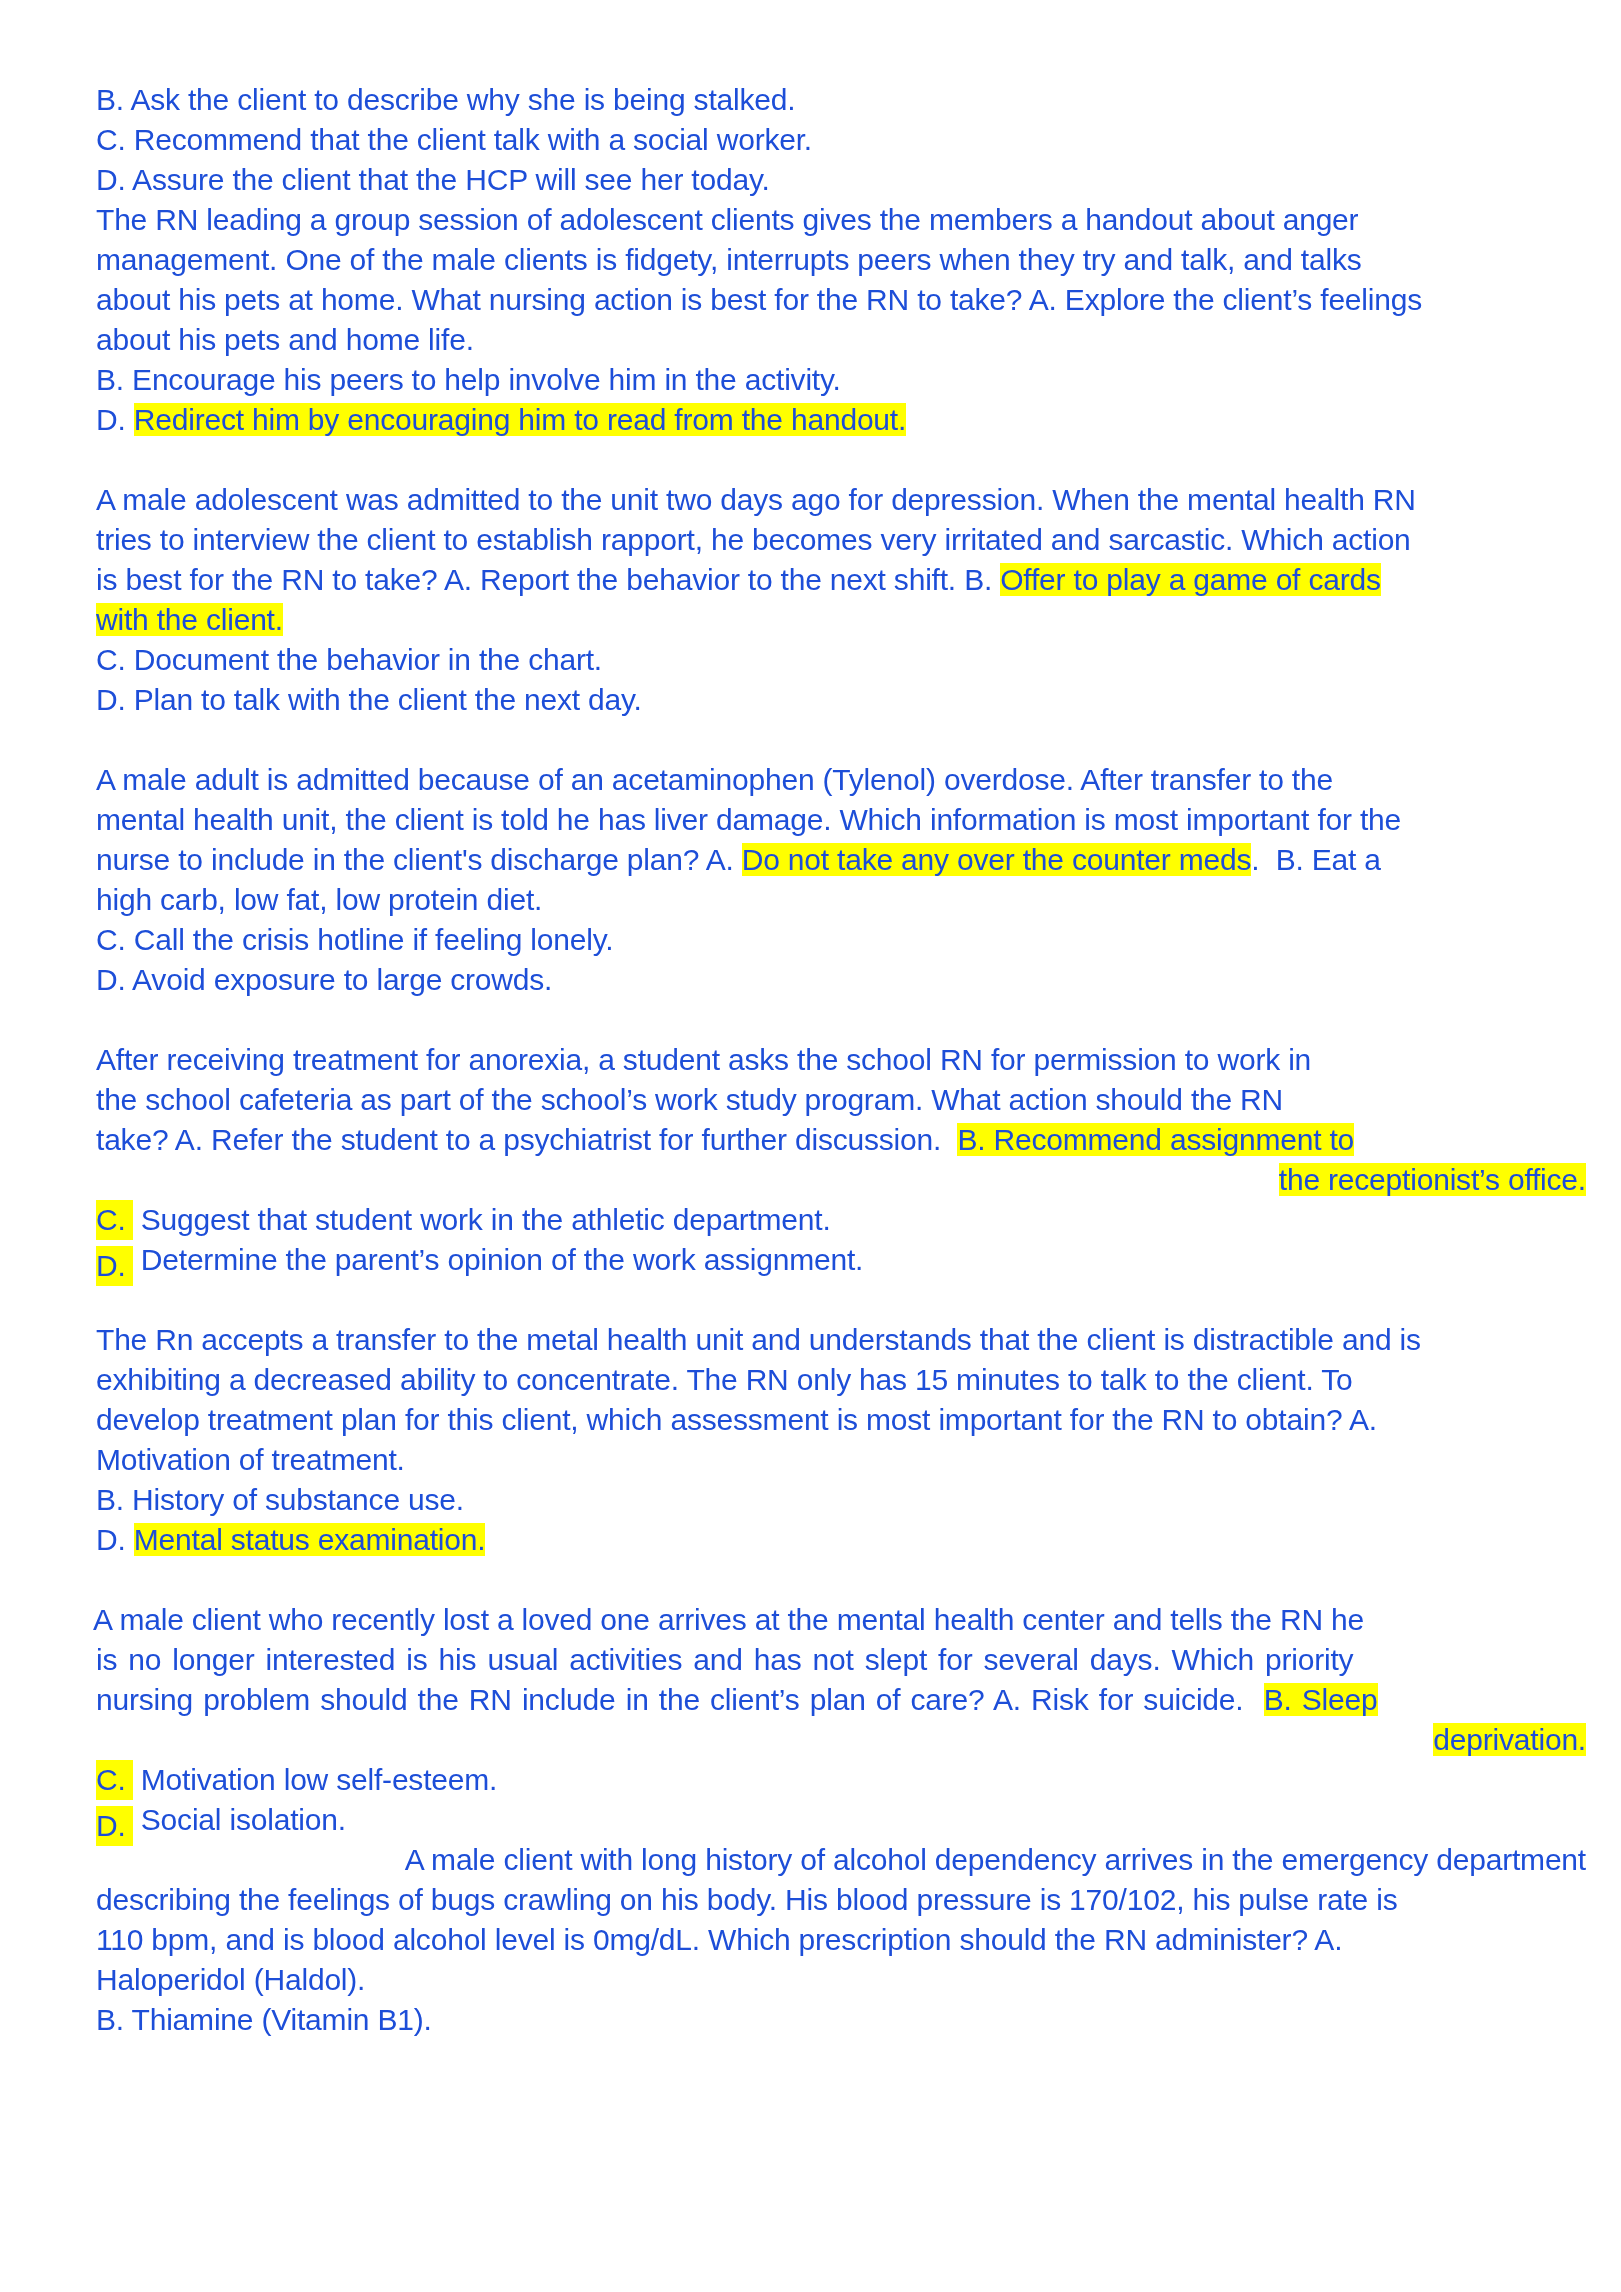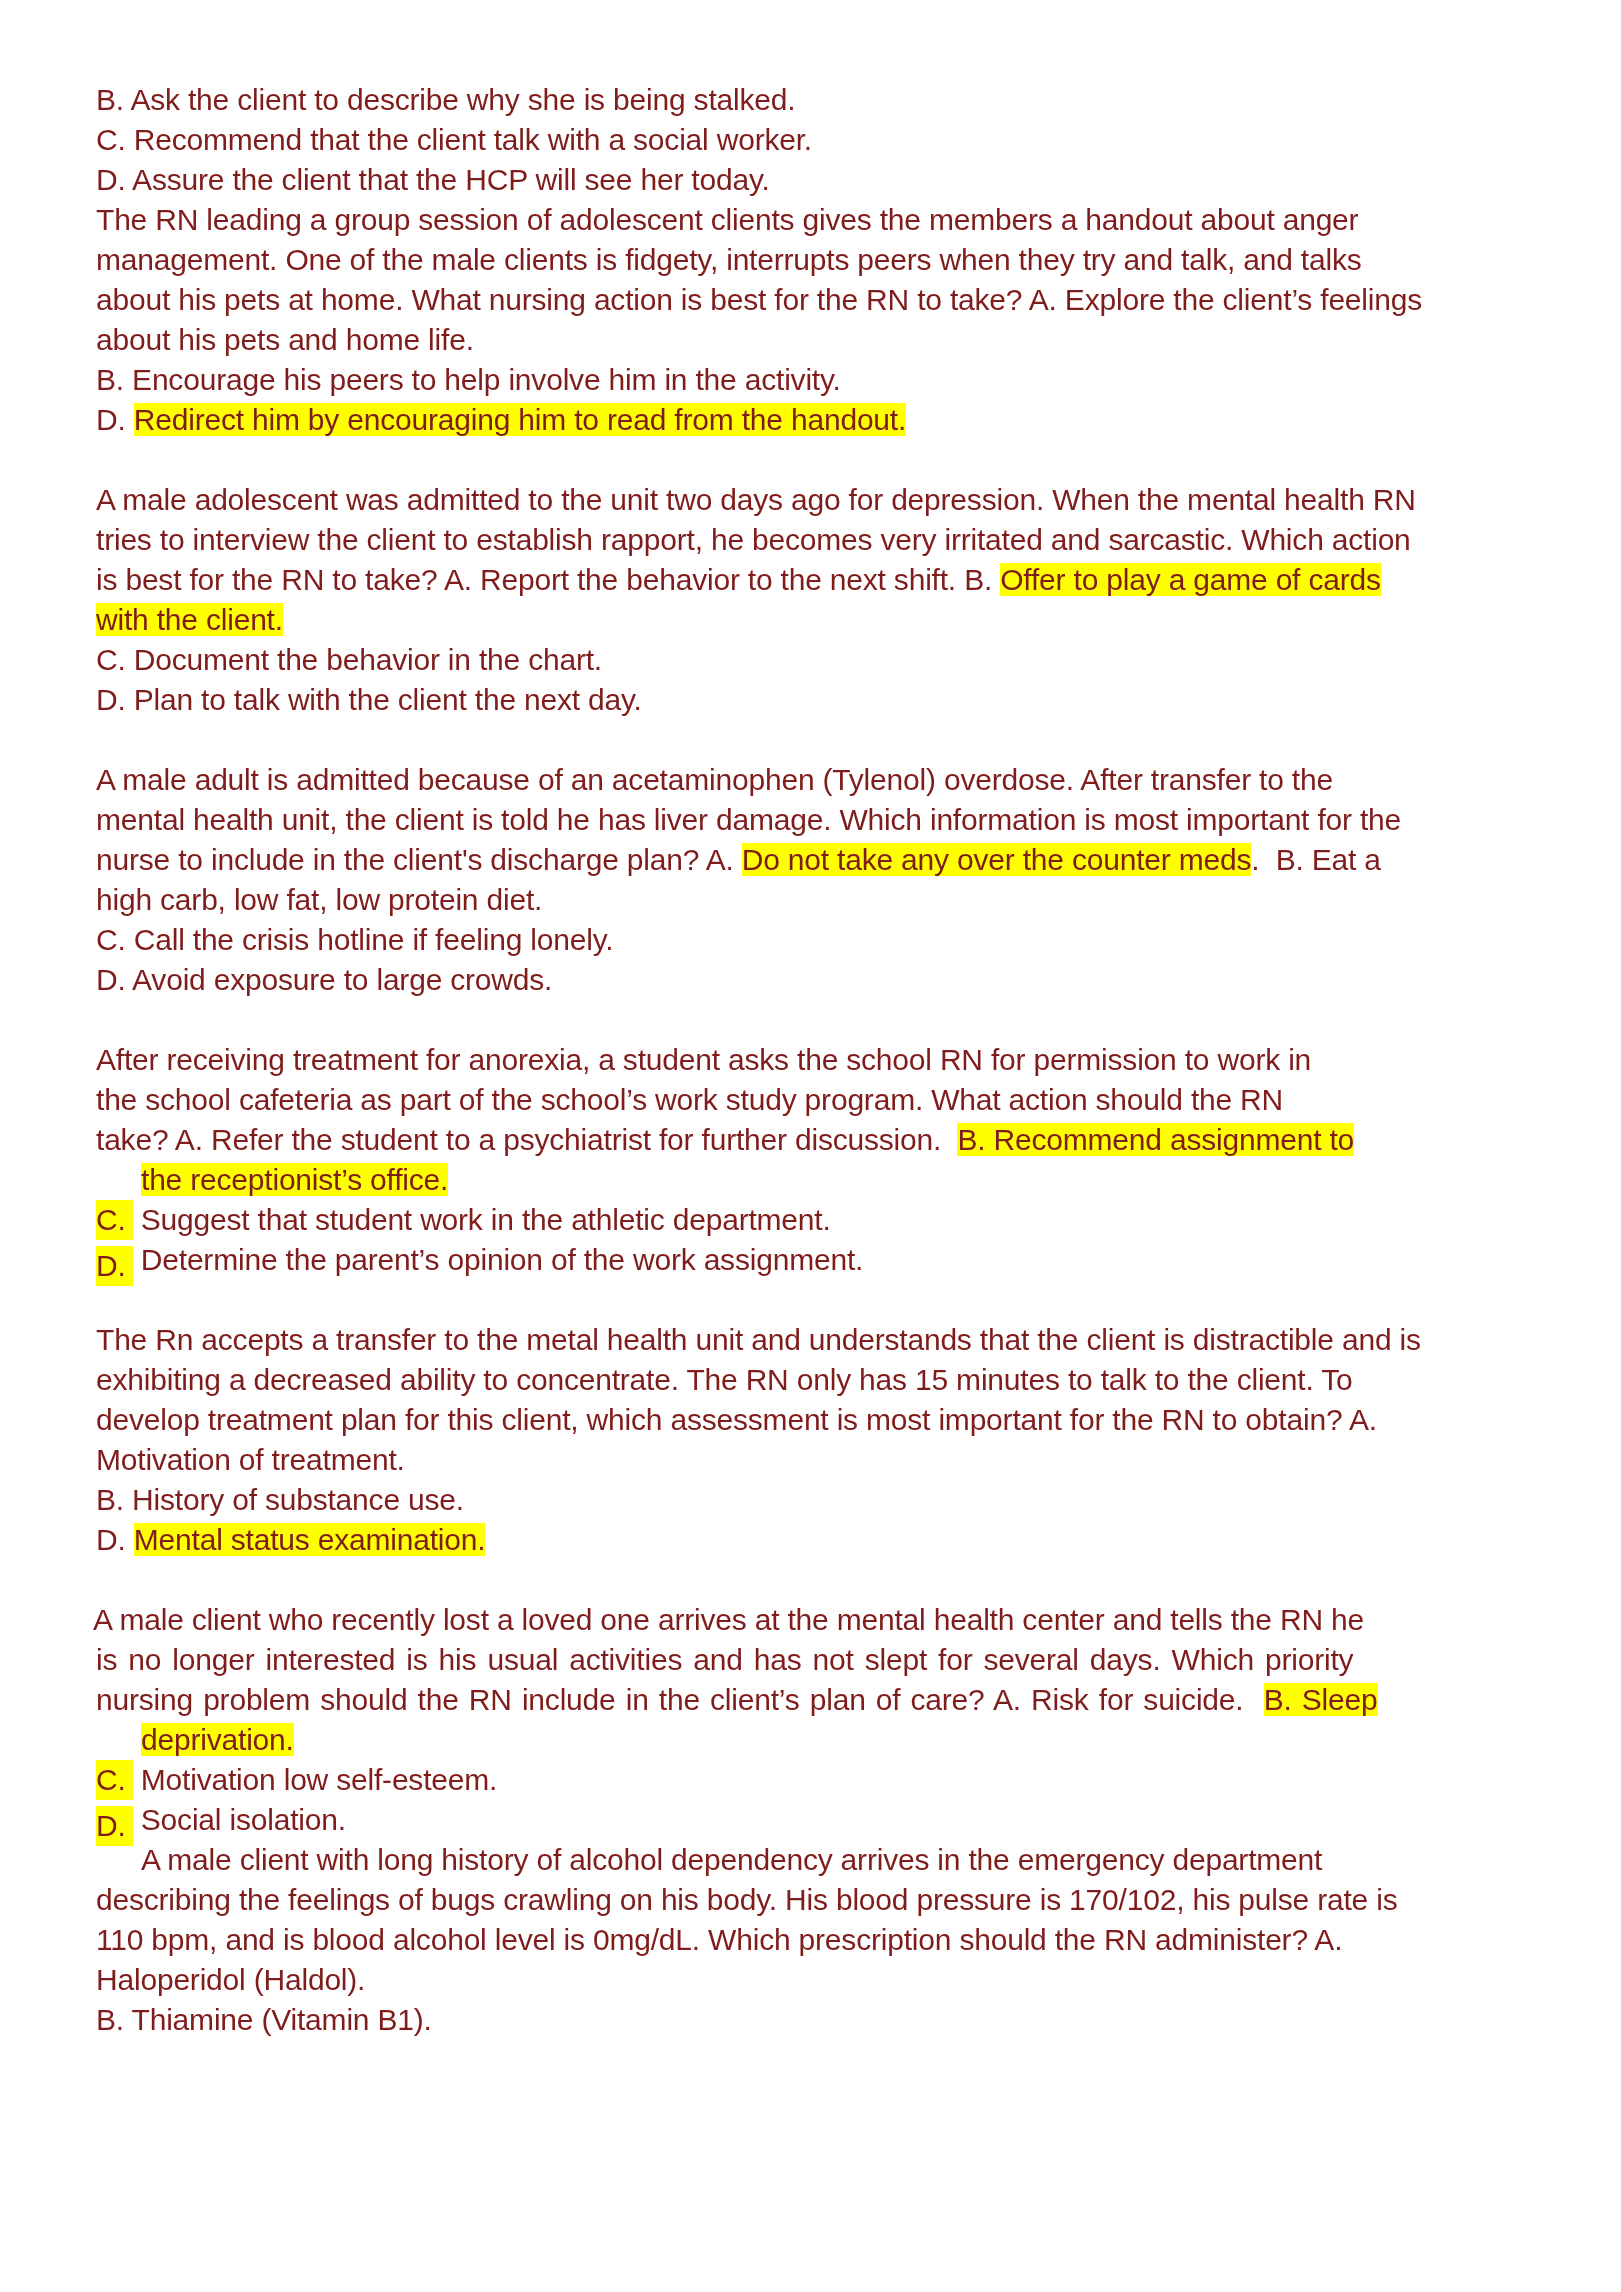--- a/index.html
+++ b/index.html
@@ -1,26 +1,26 @@
 <!DOCTYPE html>
 <html><head>
 <meta charset="utf-8">
 <style>
   html, body { margin: 0; padding: 0; background: #ffffff; }
   body { width: 1621px; height: 2293px; position: relative; overflow: hidden; }
   .page {
     position: absolute; left: 96px; top: 80px; width: 1490px;
     font-family: "Liberation Sans", sans-serif;
-    font-size: 30px; line-height: 40px; color: #7f1d1d;
+    font-size: 30px; line-height: 40px; color: #1d4ed8;
     letter-spacing: -0.2px;
   }
   .line { white-space: pre; height: 40px; }
   .gap { height: 40px; }
   .hl { background: #ffff00; }
-  .indent { padding-left: 45px; }
+  .indent { padding-left: 45px; text-align: right; }
   .opt-letter-hl { background: #ffff00; display: inline-block; width: 37px; }
 </style>
 </head>
 <body>
 
 <div class="page">
 
   <div>
     <div class="line">B. Ask the client to describe why she is being stalked.</div>
     <div class="line">C. Recommend that the client talk with a social worker.</div>

